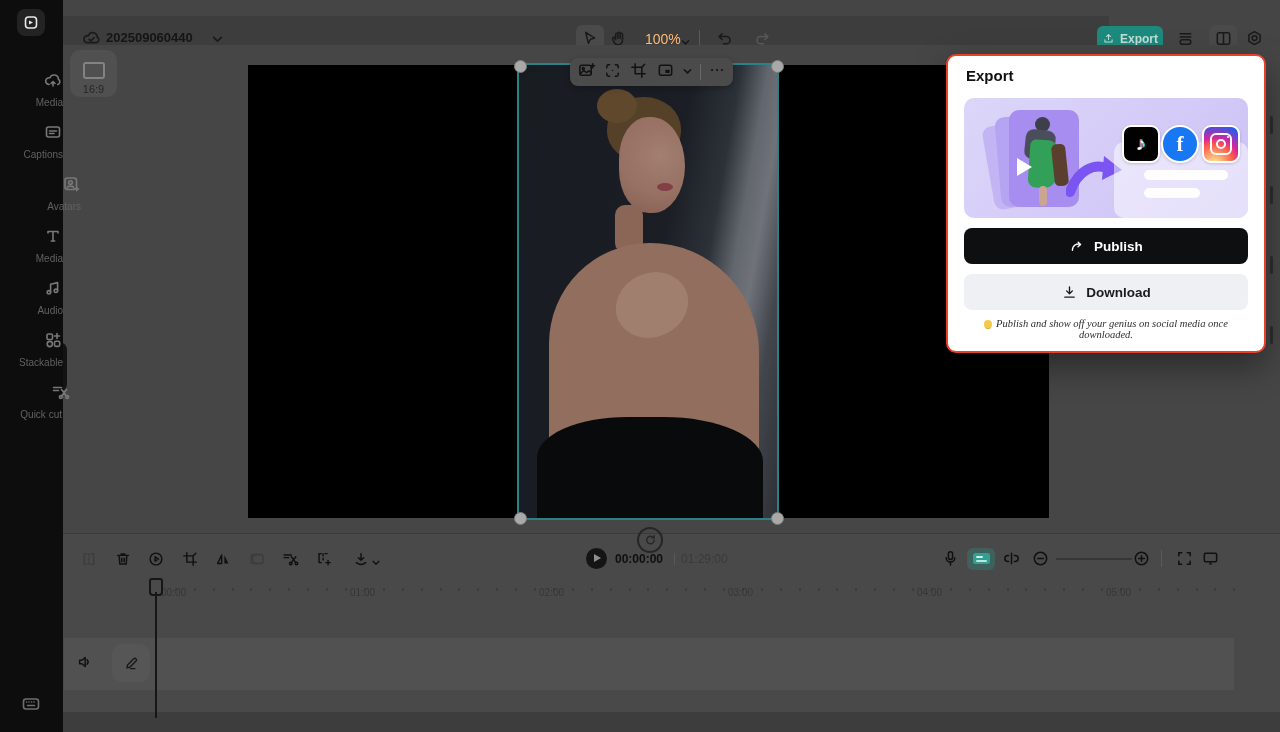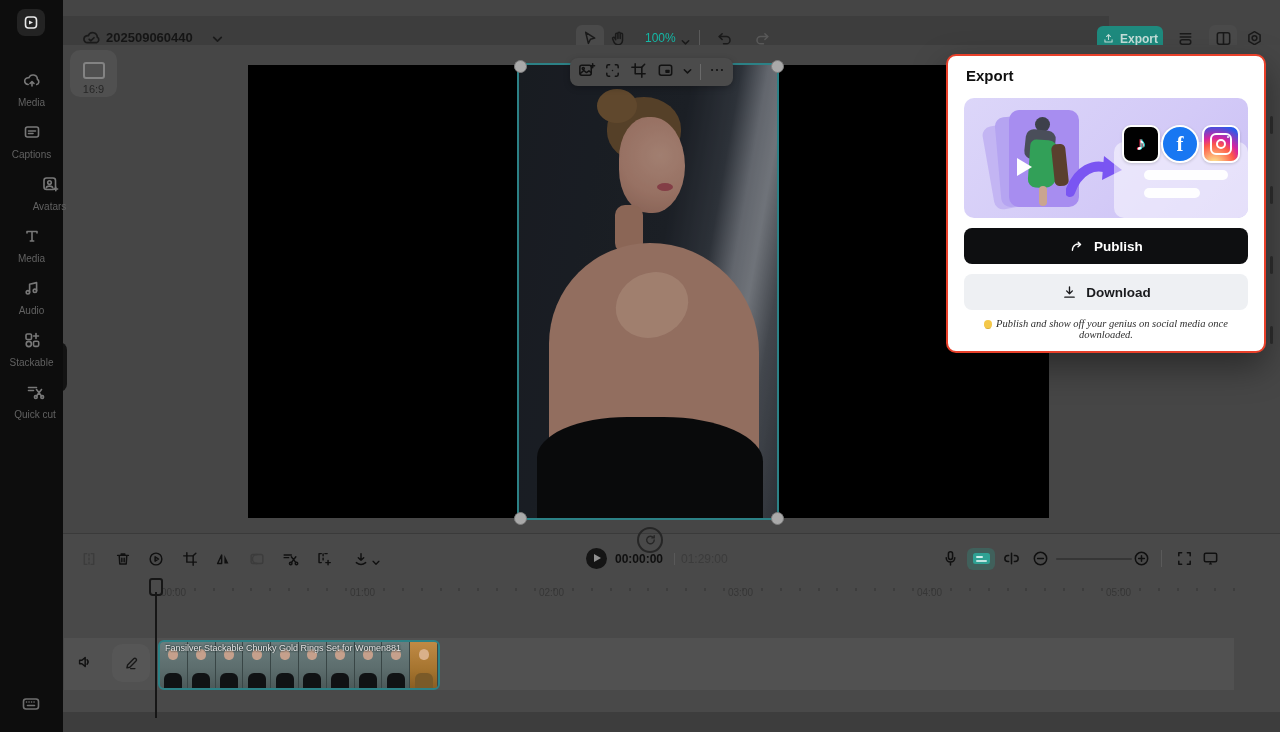--- a/index.html
+++ b/index.html
@@ -3,21 +3,21 @@
 <meta charset="utf-8">
 <style>
   html,body{margin:0;padding:0;background:#2b2b2b;font-family:"Liberation Sans",sans-serif;}
   .stage{position:relative;width:1280px;height:732px;overflow:hidden;background:#454545;-webkit-font-smoothing:antialiased;}
   .abs{position:absolute;}
   
   .ic path,.ic rect,.ic circle,.ic line,.ic polyline,.ic polygon{fill:none;stroke:currentColor;stroke-width:1.6;stroke-linecap:round;stroke-linejoin:round;}
   .ic .fill{fill:currentColor;stroke:none;}
   
   .rail{left:0;top:0;width:63px;height:732px;background:#0d0d0d;z-index:5;}
-  .rail-item{left:0;width:63px;text-align:center;color:#787878;}
+  .rail-item{left:0;width:63px;text-align:right;color:#787878;}
   .rail-item .lbl{display:block;font-size:10px;color:#616161;margin-top:3px;line-height:12px;}
   .rail-tab{left:57px;top:342px;width:10px;height:50px;background:#131313;border-radius:0 8px 8px 0;z-index:4;}
   
   .topbar{left:63px;top:16px;width:1046px;height:45px;background:#3d3d3d;}
   .pill{background:#4a4a4a;border-radius:6px;}
   .tb-ic{color:#1a1a1a;}
   .tb-ic.dim{color:#585858;}
   .export-btn{display:flex;align-items:center;justify-content:center;gap:5px;background:#1e8a7e;border-radius:6px;color:#c4ded9;font-size:12px;font-weight:600;}
   
   .canvas-bg{left:63px;top:45px;width:1217px;height:488px;background:#464646;}
@@ -153,21 +153,21 @@
     <span class="abs tb-ic" style="left:517px;top:13px;">
       <svg class="ic" width="19" height="19" viewBox="0 0 20 20">
           <path d="M6 3.5 L15.5 9.6 L11 10.8 L8.8 15.2 Z"></path>
         </svg>
     </span>
     <span class="abs tb-ic" style="left:546px;top:13px;">
       <svg class="ic" width="19" height="19" viewBox="0 0 20 20">
           <path d="M7 11 V5.6 a1.2 1.2 0 0 1 2.4 0 V10 M9.4 10 V4.6 a1.2 1.2 0 0 1 2.4 0 V10 M11.8 10 V5.6 a1.2 1.2 0 0 1 2.4 0 V12.2 a4.3 4.3 0 0 1-4.3 4.3 H9.2 a4.3 4.3 0 0 1-4-2.8 L3.8 10.3 a1.25 1.25 0 0 1 2.3-.9 l.9 1.9"></path>
         </svg>
     </span>
-    <span class="abs" style="left:582px;top:15px;font-size:12px;color:#14b8a6;">100%</span>
+    <span class="abs" style="left:582px;top:15px;font-size:14px;color:#fdba74;">100%</span>
     <span class="abs tb-ic" style="left:617px;top:18px;">
       <svg class="ic" width="11" height="11" viewBox="0 0 12 12">
           <polyline points="2.5,4 6,7.5 9.5,4"></polyline>
         </svg>
     </span>
     <div class="abs" style="left:636px;top:14px;width:1px;height:17px;background:#5a5a5a;"></div>
     <span class="abs tb-ic" style="left:652px;top:13px;">
       <svg class="ic" width="19" height="19" viewBox="0 0 20 20">
           <path d="M4.5 8 h7.5 a3.8 3.8 0 0 1 0 7.6 H9"></path>
           <path d="M7.5 5 L4.5 8 l3 3"></path>
@@ -399,33 +399,20 @@
         <path d="M12.3 7.6 a3.4 3.4 0 0 1 0 4.8"></path>
       </svg>
   </span>
   <div class="abs" style="left:112px;top:644px;width:38px;height:38px;border-radius:10px;background:#565656;display:flex;align-items:center;justify-content:center;color:#171717;">
     <svg class="ic" width="17" height="17" viewBox="0 0 20 20">
         <path d="M12.6 4.4 a1.9 1.9 0 0 1 2.7 2.7 L8 14.4 l-3.4.8 .8-3.4 Z"></path>
         <path d="M9 16 h5"></path>
       </svg>
   </div>
 
-  <div class="abs clip">
-    <span class="clip-title">Fansilver Stackable Chunky Gold Rings Set for Women881</span>
-    <div class="thumb"></div>
-    <div class="thumb"></div>
-    <div class="thumb"></div>
-    <div class="thumb"></div>
-    <div class="thumb"></div>
-    <div class="thumb"></div>
-    <div class="thumb"></div>
-    <div class="thumb"></div>
-    <div class="thumb"></div>
-    <div class="thumb alt"></div>
-  </div>
 
   <div class="abs playhead-head"></div>
   <div class="abs playhead-line"></div>
 
   <div class="abs bottom-strip"></div>
 
   <div class="abs popup">
     <span class="abs title">Export</span>
 
     <div class="abs banner">

